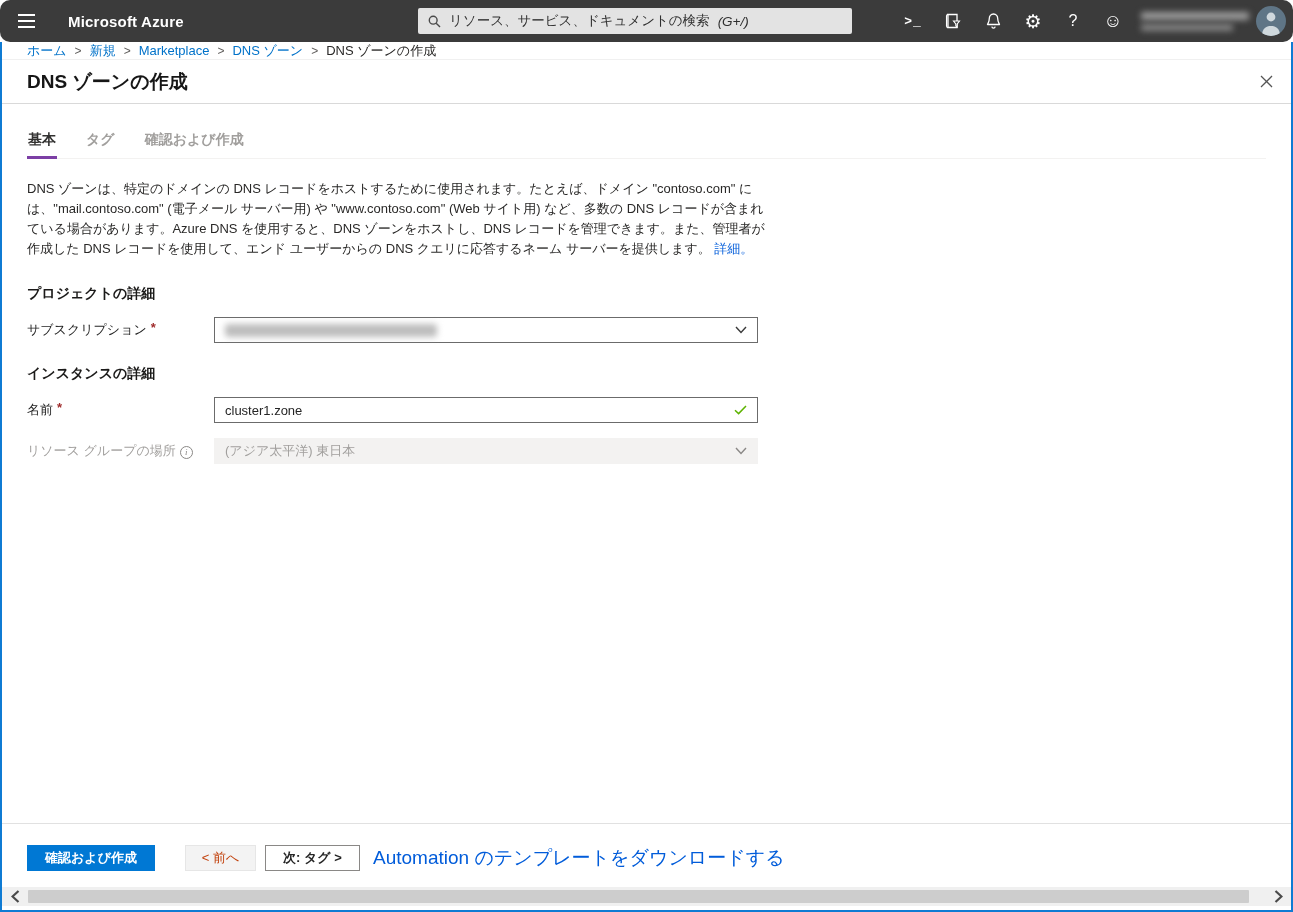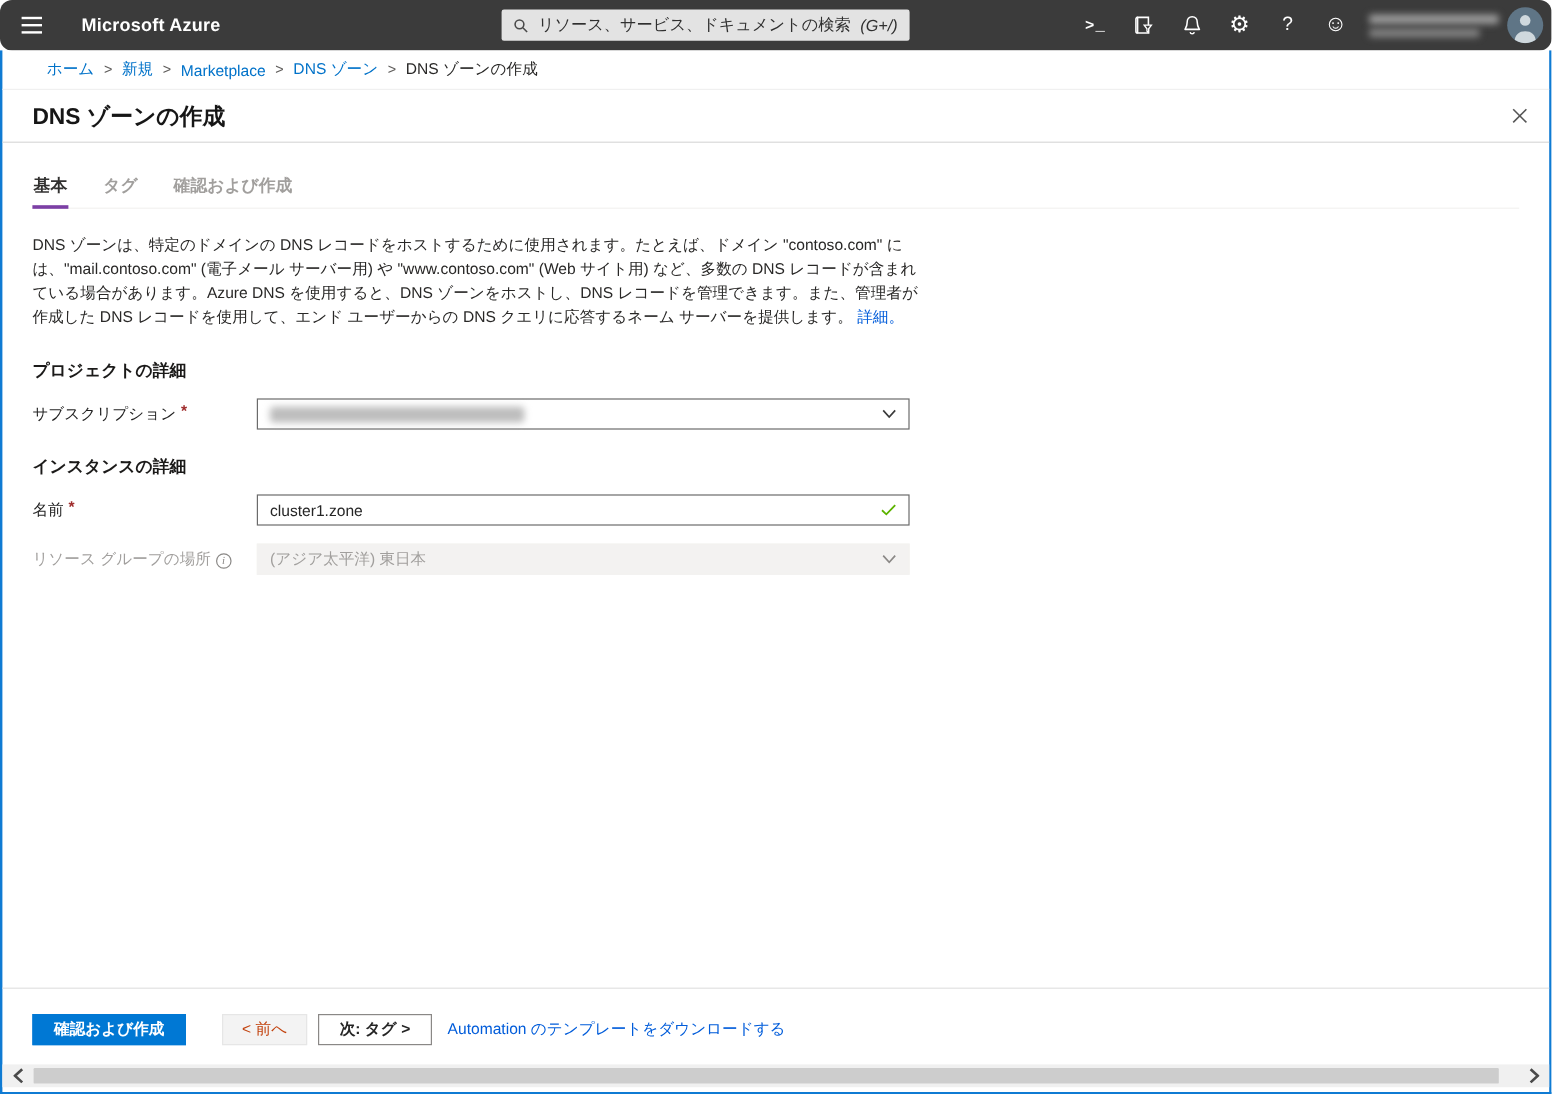--- a/index.html
+++ b/index.html
@@ -18,21 +18,21 @@
     height: 42px; background: #3b3b3b; position: relative;
     display: flex; align-items: center; border-radius: 10px;
   }
   .hamburger {
     width: 52px; height: 42px; display: flex; flex-direction: column;
     justify-content: center; align-items: center; gap: 4px; cursor: pointer;
   }
   .hamburger span { display: block; width: 17px; height: 2px; background: #fff; }
   .brand { color: #fff; font-size: 15px; font-weight: 700; margin-left: 16px; letter-spacing: .2px; }
   .searchbox {
-    position: absolute; left: 418px; top: 8px; width: 340px; height: 26px;
+    position: absolute; left: 418px; top: 8px; width: 434px; height: 26px;
     background: #e3e3e3; border-radius: 2px; display: flex; align-items: center;
     padding: 0 10px; gap: 8px; cursor: text;
   }
   .searchbox .ph { color: #2f2f2f; font-size: 13.5px; white-space: nowrap; }
   .searchbox .hint { font-style: italic; }
   .topbar-icons {
     position: absolute; right: 160px; display: flex; align-items: center;
   }
   .tb-icon {
     width: 40px; height: 42px; display: flex; align-items: center; justify-content: center;
@@ -55,21 +55,21 @@
     display: flex; align-items: flex-end; justify-content: center;
   }
 
   
   .window {
     position: relative; height: 870px; background: #fff;
     border-left: 2px solid #0f7bd3; border-right: 2px solid #0f7bd3; border-bottom: 2px solid #0f7bd3;
   }
 
   .breadcrumb {
-    height: 33px; display: flex; align-items: center; padding-left: 37px;
+    height: 18px; display: flex; align-items: center; padding-left: 25px;
     border-bottom: 1px solid #f0f0f0; font-size: 13px;
   }
   .breadcrumb a { color: #0072c9; text-decoration: none; cursor: pointer; }
   .breadcrumb .sep { color: #605e5c; margin: 0 8px; font-size: 12px; }
   .breadcrumb .current { color: #292827; }
 
   .title-row {
     height: 44px; display: flex; align-items: center; padding: 0 25px;
     border-bottom: 1px solid #d9d9d9; position: relative;
   }
@@ -121,21 +121,21 @@
 
   
   .footer {
     position: absolute; left: 0; right: 0; top: 781px;
     border-top: 1px solid #e1e1e1; padding: 21px 25px 0; display: flex; align-items: center;
   }
   .btn { height: 26px; font-size: 13px; display: inline-flex; align-items: center; justify-content: center; cursor: pointer; }
   .btn-primary { background: #0078d4; color: #fff; border: 1px solid #0078d4; width: 128px; font-weight: 700; }
   .btn-disabled { background: #f3f3f3; color: #c2410c; border: 1px solid #e6e6e6; width: 71px; margin-left: 30px; cursor: default; }
   .btn-secondary { background: #fff; color: #252525; border: 1px solid #8a8886; width: 95px; margin-left: 9px; font-weight: 700; }
-  .automation-link { margin-left: 13px; font-size: 13px; }
+  .automation-link { margin-left: 13px; font-size: 19px; }
 
   
   .hscrollbar {
     position: absolute; left: 0; right: 0; bottom: 4px; height: 19px;
     background: #f0f0f0; display: flex; align-items: center;
   }
   .sb-arrow { width: 26px; height: 19px; display: flex; align-items: center; justify-content: center; cursor: pointer; }
   .sb-thumb { flex: 1; height: 13px; background: #cdcdcd; margin-right: 16px; border-radius: 1px; cursor: grab; }
 
   svg { display: block; }

